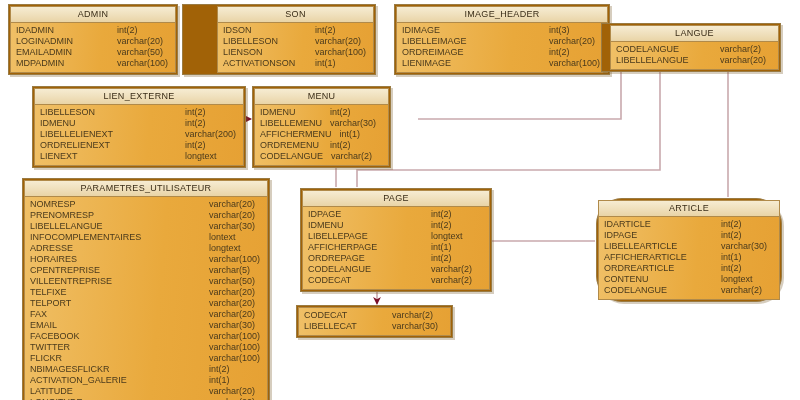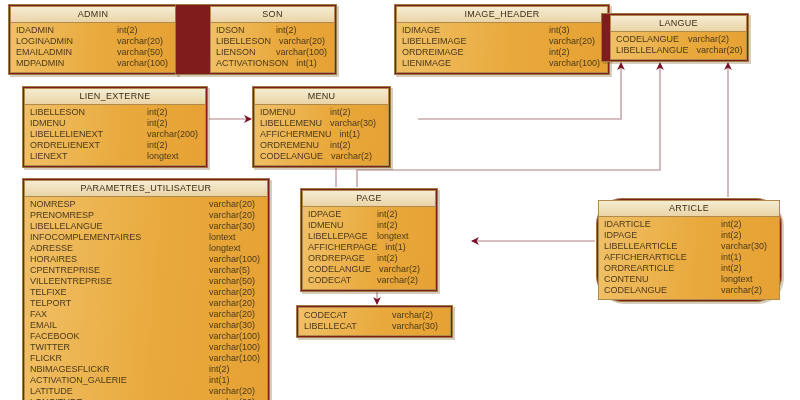--- a/index.html
+++ b/index.html
@@ -13,21 +13,21 @@
   #canvas{position:absolute;left:0;top:0;width:800px;height:400px;}
 
   
   svg#wires{position:absolute;left:0;top:0;width:800px;height:400px;pointer-events:none;}
 
   
   .table{
     position:absolute;
     box-sizing:border-box;
     border:1px solid #9a7b43;
-    background:#7f1d1d;
+    background:#a16207;
     box-shadow:2px 2px 0 rgba(120,90,40,.30);
     padding:1px;
   }
   .table .inner{
     border:1px solid #b08a4a;
     background:linear-gradient(95deg,#f0c067 0%,#e9a93c 55%,#e6a134 100%);
   }
   .thead{
     background:linear-gradient(180deg,#f6ecd2 0%,#efdfbb 55%,#e9d4a6 100%);
     border-bottom:1px solid #b08a4a;
@@ -100,21 +100,21 @@
               <span class="fname">EMAILADMIN</span>
               <span class="ftype">varchar(50)</span>
             </div>
             <div class="row">
               <span class="fname">MDPADMIN</span>
               <span class="ftype">varchar(100)</span>
             </div>
           </div>
         </div>
       </div>
-      <div class="table" style="left: 175px; top: 4px; width: 162px; padding-left: 34px;">
+      <div class="table" style="left: 182px; top: 4px; width: 194px; padding-left: 34px;">
         <div class="inner">
           <div class="thead">SON</div>
           <div class="tbody">
             <div class="row pk">
               <span class="fname">IDSON</span>
               <span class="ftype">int(2)</span>
             </div>
             <div class="row">
               <span class="fname">LIBELLESON</span>
               <span class="ftype">varchar(20)</span>
@@ -146,36 +146,36 @@
               <span class="fname">ORDREIMAGE</span>
               <span class="ftype">int(2)</span>
             </div>
             <div class="row">
               <span class="fname">LIENIMAGE</span>
               <span class="ftype">varchar(100)</span>
             </div>
           </div>
         </div>
       </div>
-      <div class="table" style="left: 601px; top: 13px; width: 148px; padding-left: 8px;">
+      <div class="table" style="left: 601px; top: 23px; width: 180px; padding-left: 8px;">
         <div class="inner">
           <div class="thead">LANGUE</div>
           <div class="tbody">
             <div class="row pk">
               <span class="fname">CODELANGUE</span>
               <span class="ftype">varchar(2)</span>
             </div>
             <div class="row pk">
               <span class="fname">LIBELLELANGUE</span>
               <span class="ftype">varchar(20)</span>
             </div>
           </div>
         </div>
       </div>
-      <div class="table" style="left: 22px; top: 86px; width: 186px;">
+      <div class="table" style="left: 32px; top: 86px; width: 214px;">
         <div class="inner">
           <div class="thead">LIEN_EXTERNE</div>
           <div class="tbody">
             <div class="row pk">
               <span class="fname">LIBELLESON</span>
               <span class="ftype">int(2)</span>
             </div>
             <div class="row">
               <span class="fname">IDMENU</span>
               <span class="ftype">int(2)</span>
@@ -298,21 +298,21 @@
               <span class="fname">LATITUDE</span>
               <span class="ftype">varchar(20)</span>
             </div>
             <div class="row">
               <span class="fname">LONGITUDE</span>
               <span class="ftype">varchar(20)</span>
             </div>
           </div>
         </div>
       </div>
-      <div class="table" style="left: 300px; top: 188px; width: 138px;">
+      <div class="table" style="left: 300px; top: 188px; width: 192px;">
         <div class="inner">
           <div class="thead">PAGE</div>
           <div class="tbody">
             <div class="row pk">
               <span class="fname">IDPAGE</span>
               <span class="ftype">int(2)</span>
             </div>
             <div class="row">
               <span class="fname">IDMENU</span>
               <span class="ftype">int(2)</span>

